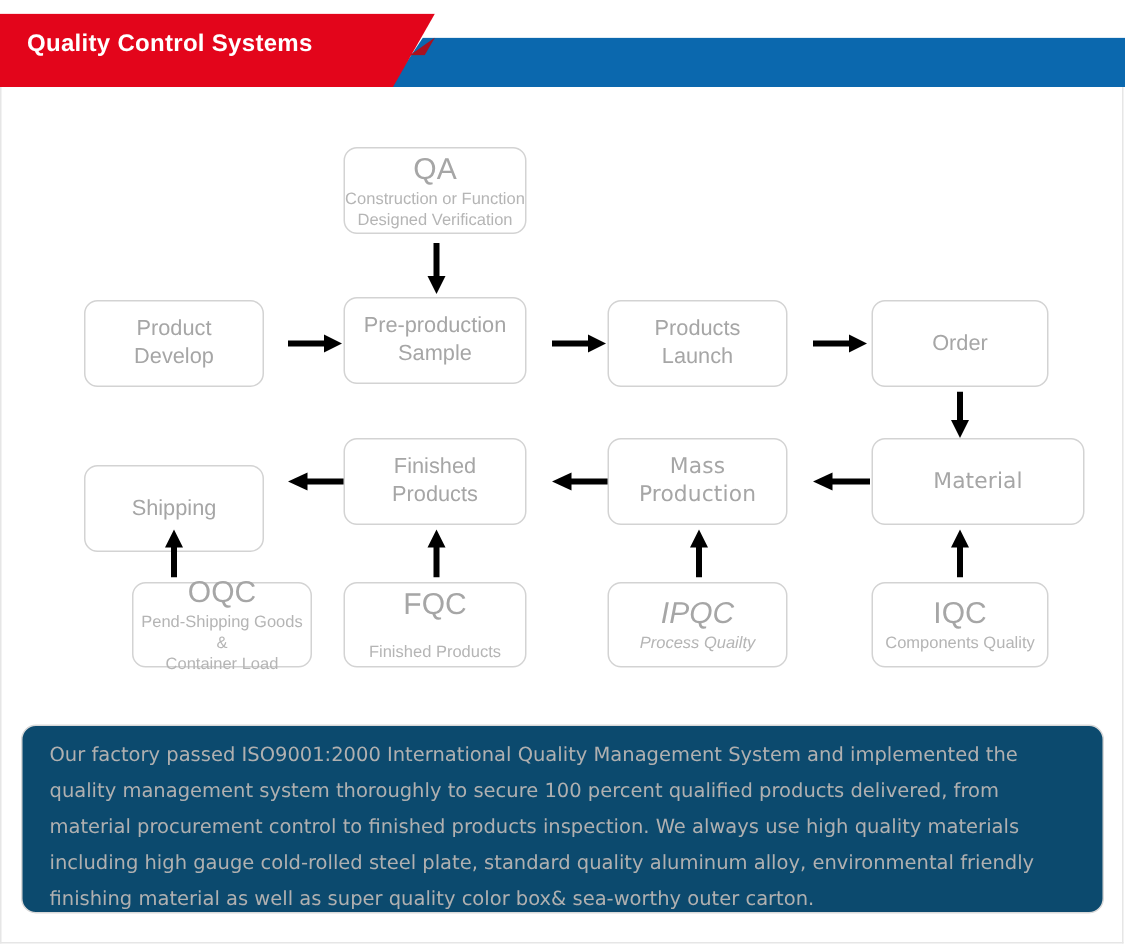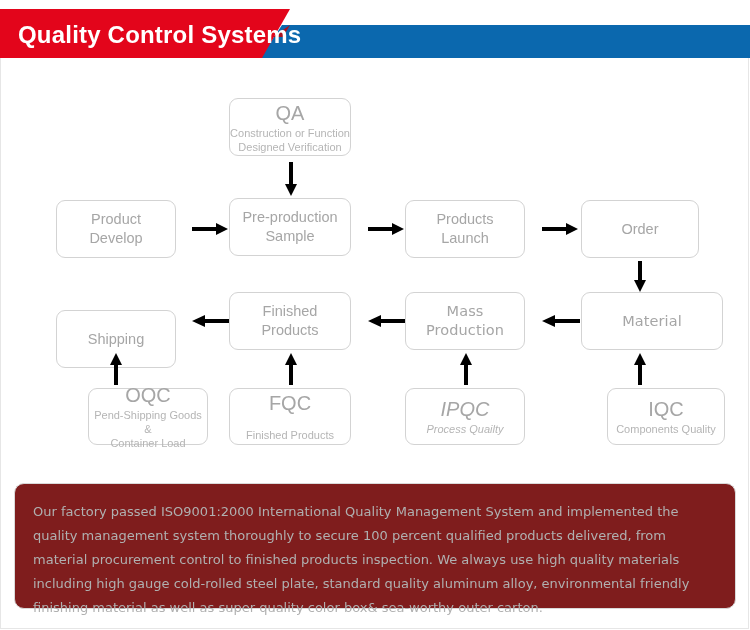--- a/index.html
+++ b/index.html
@@ -68,21 +68,21 @@
     width: 18px;
     height: 12px;
     background: #a9111f;
     clip-path: polygon(17px 0, 10px 12px, 0 12px);
   }
   .header-title {
     position: absolute;
     left: 18px;
     top: 21px;
     color: #ffffff;
-    font-size: 24px;
+    font-size: 16px;
     font-weight: bold;
     letter-spacing: 0.2px;
     white-space: nowrap;
   }
 
   
   .flow {
     position: absolute;
     left: 0;
     top: 58px;
@@ -135,22 +135,22 @@
   
   .note-panel {
     position: absolute;
     left: 14px;
     top: 483px;
     width: 722px;
     height: 126px;
     border: 1px solid #d9d9d9;
     border-radius: 10px;
     box-sizing: border-box;
-    background: #7f1d1d;
-    padding: 16px 18px 0 18px;
+    background: #0c4a6e;
+    padding: 8px 18px 0 18px;
   }
   .note-text {
     font-family: "DejaVu Sans", sans-serif;
     font-size: 13px;
     line-height: 24px;
     color: #b0b0b0;
     margin: 0;
     text-align: left;
   }
 </style>
@@ -303,21 +303,21 @@
     <div class="node" style="left:229px; top:330px; width:122px; height:57px;gap:12px;">
       <div class="big">FQC</div>
       <div class="sub">Finished Products</div>
     </div>
 
     <div class="node" style="left:405px; top:330px; width:120px; height:57px;font-style:italic;">
       <div class="big">IPQC</div>
       <div class="sub">Process Quailty</div>
     </div>
 
-    <div class="node" style="left:581px; top:330px; width:118px; height:57px;margin-left:26px;">
+    <div class="node" style="left:581px; top:330px; width:118px; height:57px;">
       <div class="big">IQC</div>
       <div class="sub">Components Quality</div>
     </div>
 
   </div>
 
   <div class="note-panel">
     <p class="note-text">Our factory passed ISO9001:2000 International Quality Management System and  implemented the quality management system thoroughly to secure 100 percent qualified products delivered, from material procurement control to finished products inspection. We always use high quality materials including high gauge cold-rolled steel plate, standard quality aluminum alloy, environmental friendly finishing material as well as super quality color box&amp; sea-worthy outer carton.</p>
   </div>
 

